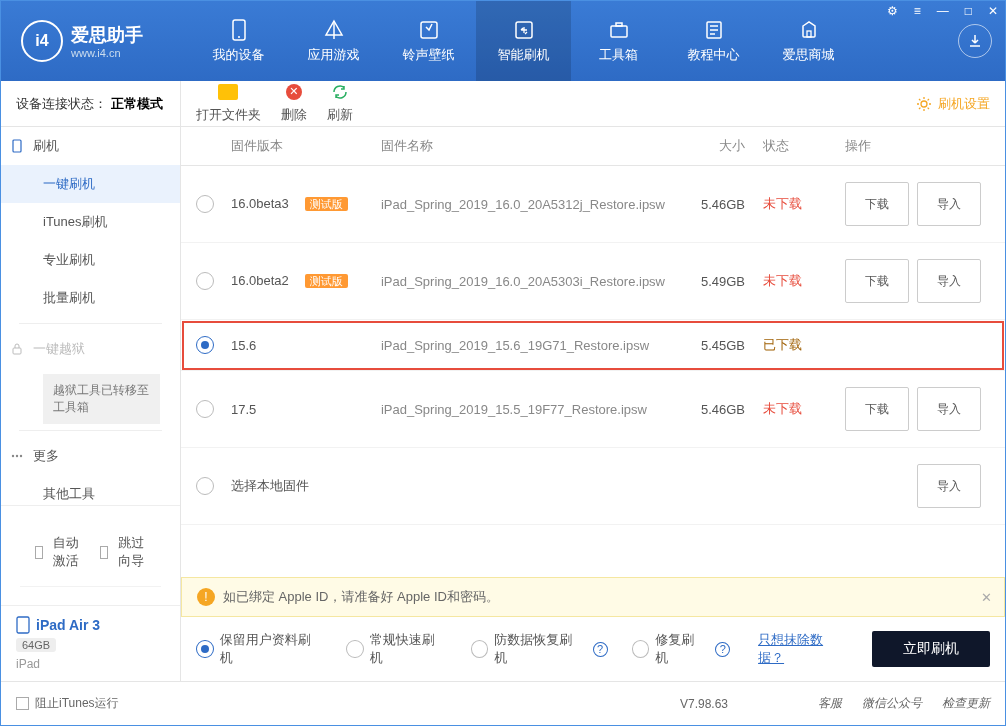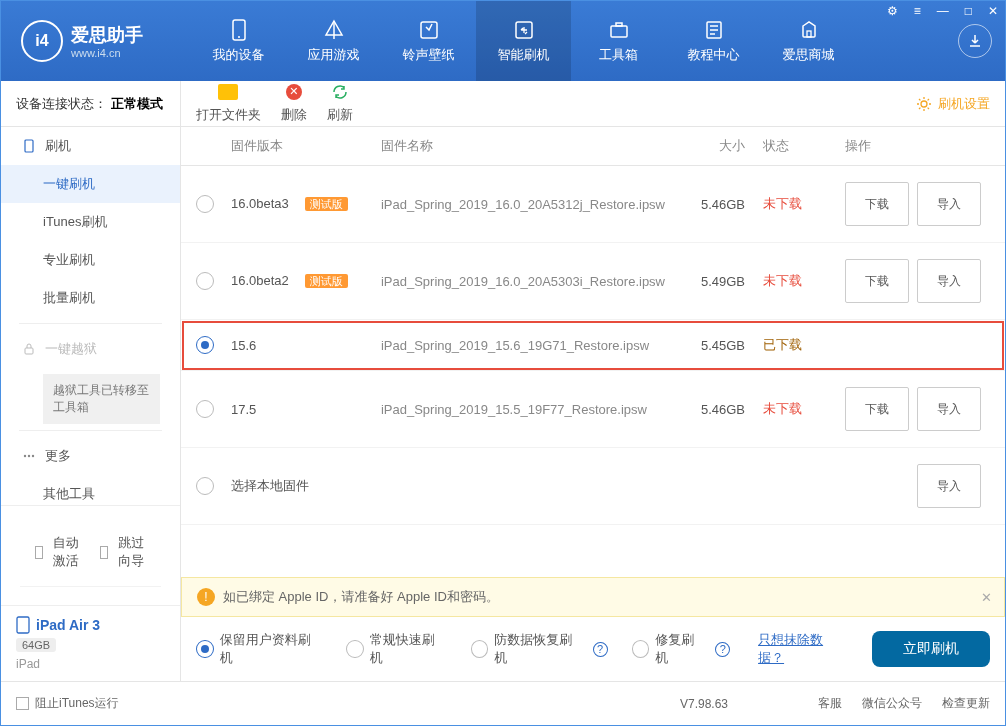--- a/index.html
+++ b/index.html
@@ -18,21 +18,21 @@
 .window-controls { position: absolute; top: 2px; right: 4px; display: flex; gap: 8px; color: #fff; }
 .window-controls span { cursor: pointer; font-size: 12px; padding: 2px 4px; }
 .header-right { width: 60px; display: flex; align-items: center; justify-content: center; }
 .dl-circle { width: 34px; height: 34px; border: 1.5px solid rgba(255,255,255,0.6); border-radius: 50%; display: flex; align-items: center; justify-content: center; }
 
 
 .status-bar { height: 46px; border-bottom: 1px solid #e5e5e5; display: flex; align-items: center; padding: 0 15px; font-size: 13px; }
 .status-label { color: #333; }
 .status-value { font-weight: bold; margin-left: 4px; }
 .sidebar-list { flex: 1; overflow: auto; font-size: 13px; }
-.sb-item { padding: 10px 20px; color: #555; cursor: pointer; display: flex; align-items: center; }
+.sb-item { padding: 10px 8px; color: #555; cursor: pointer; display: flex; align-items: center; }
 .sb-item.section { font-weight: normal; }
 .sb-item.sub { padding-left: 42px; color: #555; }
 .sb-item.sub.active { background: #eaf2fd; color: #2e6bc5; }
 .sb-item.disabled { color: #bbb; }
 .sb-note { margin: 6px 20px 6px 42px; background: #f0f0f0; padding: 8px 10px; font-size: 12px; color: #777; line-height: 1.4; }
 .sb-icon { width: 16px; height: 16px; margin-right: 8px; display: inline-flex; align-items: center; justify-content: center; }
 .sb-divider { height: 1px; background: #eee; margin: 6px 18px; }
 
 .sidebar-footer { padding: 10px 15px; border-top: 1px solid #eee; font-size: 12px; color: #666; }
 .sidebar-footer .row { display: flex; align-items: center; gap: 10px; margin-bottom: 6px; }
@@ -72,26 +72,26 @@
 .op-btn { width: 64px; height: 44px; border: 1px solid #ccc; background: #fff; color: #555; font-size: 12px; cursor: pointer; border-radius: 2px; margin-right: 8px; }
 
 .notice { background: #fffbe6; border: 1px solid #f5e7a1; padding: 10px 15px; font-size: 13px; color: #666; display: flex; align-items: center; gap: 8px; position: relative; }
 .notice .warn-icon { width: 18px; height: 18px; background: #f5a623; border-radius: 50%; color: #fff; display: flex; align-items: center; justify-content: center; font-size: 12px; }
 .notice .close { position: absolute; right: 12px; color: #aaa; cursor: pointer; }
 
 .flash-bar { padding: 14px 15px; display: flex; align-items: center; gap: 24px; font-size: 13px; color: #555; }
 .opt { display: flex; align-items: center; gap: 6px; }
 .help-icon { width: 15px; height: 15px; border: 1px solid #2e6bc5; color: #2e6bc5; border-radius: 50%; display: inline-flex; align-items: center; justify-content: center; font-size: 11px; margin-left: 3px; }
 .erase-link { color: #2e6bc5; text-decoration: underline; margin-left: 4px; }
-.flash-btn { margin-left: auto; background: #0369a1; color: #fff; border: none; width: 120px; height: 36px; font-size: 14px; border-radius: 8px; cursor: pointer; }
+.flash-btn { margin-left: auto; background: #0f172a; color: #fff; border: none; width: 120px; height: 36px; font-size: 14px; border-radius: 2px; cursor: pointer; }
 
 .bottom-bar { height: 44px; border-top: 1px solid #e5e5e5; display: flex; align-items: center; padding: 0 15px; font-size: 12px; color: #666; }
 .bb-item { display: flex; align-items: center; gap: 6px; margin-right: 20px; }
 .bb-spacer { flex: 1; }
-.bb-link { margin-left: 20px; cursor: pointer; }
+.bb-link { margin-left: 20px; cursor: pointer; font-style: italic; }
 </style>
 </head>
 <body>
 
 <div class="window-controls">
   <span>⚙</span>
   <span>≡</span>
   <span>—</span>
   <span>□</span>
   <span>✕</span>

